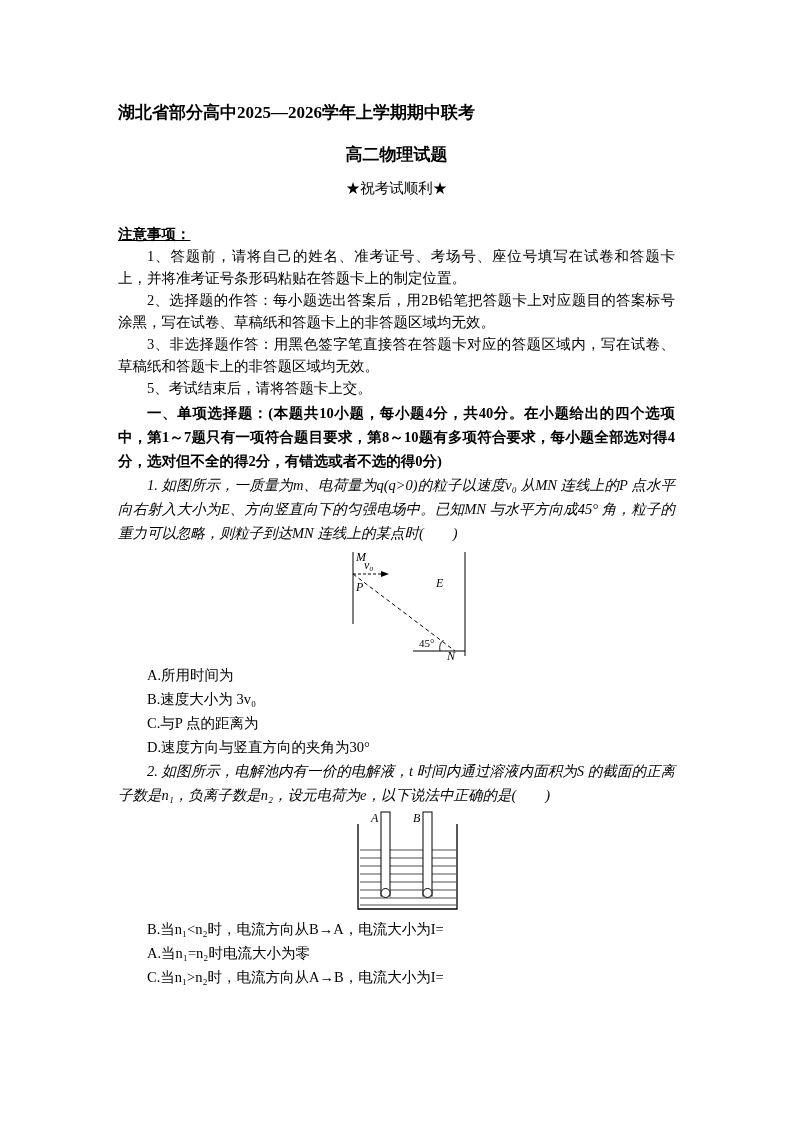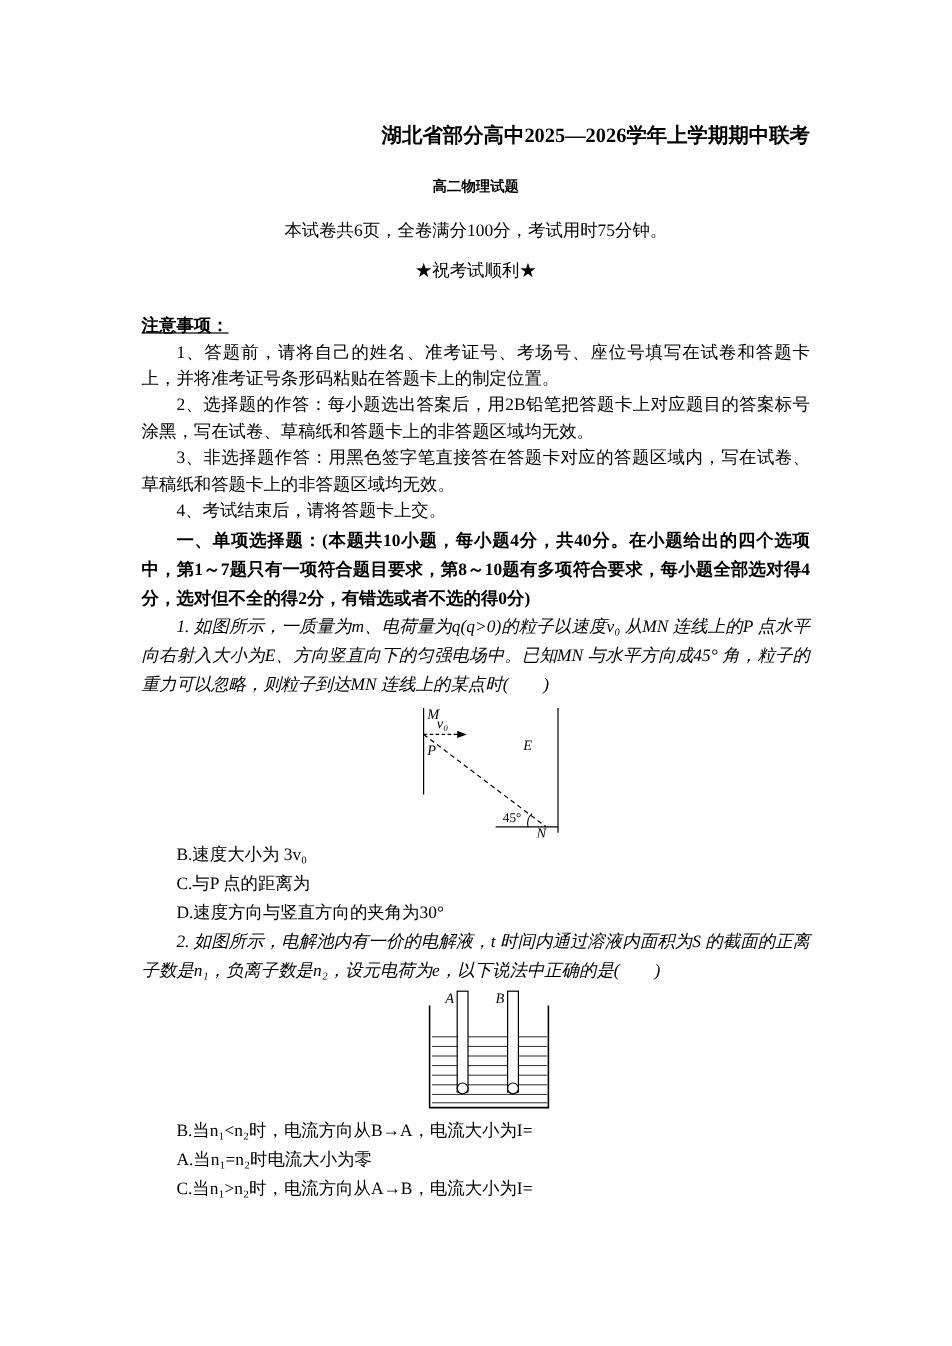--- a/index.html
+++ b/index.html
@@ -10,22 +10,22 @@
     font-family: "Liberation Serif", "DejaVu Serif", serif;
     font-size: 14.5px;
     overflow: hidden;
   }
   .page {
     width: 793px; height: 1122px;
     padding: 102px 118px 0 118px;
     overflow: hidden;
   }
   .center { text-align: center; }
-  .title { font-size: 17px; font-weight: bold; text-align: right; line-height: 22px; }
-  .subtitle { font-size: 12px; font-weight: bold; text-align: center; margin-top: 20px; line-height: 22px; }
+  .title { font-size: 17px; font-weight: bold; text-align: left; line-height: 22px; }
+  .subtitle { font-size: 17px; font-weight: bold; text-align: center; margin-top: 20px; line-height: 22px; }
   .info { margin-top: 16px; line-height: 22px; }
   .wish { margin-top: 11px; font-weight: normal; line-height: 22px; }
   .notice-heading { font-weight: bold; margin-top: 24px; line-height: 22px; text-decoration: underline; }
   .para {
     text-indent: 2em;
     text-align: justify;
     line-height: 22px;
   }
   .section-heading {
     font-weight: bold;
@@ -54,28 +54,27 @@
     fill: #000;
   }
 </style>
 </head>
 <body>
 
 <div class="page">
 
   <h1 class="title">湖北省部分高中2025—2026学年上学期期中联考</h1>
   <h2 class="subtitle">高二物理试题</h2>
-  <p class="center info">本试卷共6页，全卷满分100分，考试用时75分钟。</p>
   <p class="center wish">★祝考试顺利★</p>
 
   <p class="notice-heading">注意事项：</p>
   <p class="para">1、答题前，请将自己的姓名、准考证号、考场号、座位号填写在试卷和答题卡上，并将准考证号条形码粘贴在答题卡上的制定位置。</p>
   <p class="para">2、选择题的作答：每小题选出答案后，用2B铅笔把答题卡上对应题目的答案标号涂黑，写在试卷、草稿纸和答题卡上的非答题区域均无效。</p>
   <p class="para">3、非选择题作答：用黑色签字笔直接答在答题卡对应的答题区域内，写在试卷、草稿纸和答题卡上的非答题区域均无效。</p>
-  <p class="para">4、考试结束后，请将答题卡上交。</p>
+  <p class="para">5、考试结束后，请将答题卡上交。</p>
 
   <p class="para section-heading">一、单项选择题：(本题共10小题，每小题4分，共40分。在小题给出的四个选项中，第1～7题只有一项符合题目要求，第8～10题有多项符合要求，每小题全部选对得4分，选对但不全的得2分，有错选或者不选的得0分)</p>
 
   <p class="para qstem">1. 如图所示，一质量为m、电荷量为q(q&gt;0)的粒子以速度v₀ 从MN 连线上的P 点水平向右射入大小为E、方向竖直向下的匀强电场中。已知MN 与水平方向成45° 角，粒子的重力可以忽略，则粒子到达MN 连线上的某点时(　　)</p>
 
   <div class="figure fig1">
     <svg width="130" height="112" viewBox="0 0 130 112">
 
       <line x1="10" y1="4" x2="10" y2="76" stroke="#000" stroke-width="1"></line>
 
@@ -91,20 +90,21 @@
       <path d="M 97 103 Q 95.5 96 100.5 92" fill="none" stroke="#000" stroke-width="0.9"></path>
       <text class="fig-label" x="13" y="13">M</text>
       <text class="fig-label" x="13" y="43">P</text>
       <text class="fig-label" x="21" y="21">v₀</text>
       <text class="fig-label" x="93" y="39">E</text>
       <text class="fig-label-upright" x="76" y="99">45°</text>
       <text class="fig-label" x="104" y="112">N</text>
     </svg>
   </div>
 
+  <p class="option">A.所用时间为</p>
   <p class="option">B.速度大小为 3v₀</p>
   <p class="option">C.与P 点的距离为</p>
   <p class="option">D.速度方向与竖直方向的夹角为30°</p>
 
   <p class="para qstem">2. 如图所示，电解池内有一价的电解液，t 时间内通过溶液内面积为S 的截面的正离子数是n₁，负离子数是n₂，设元电荷为e，以下说法中正确的是(　　)</p>
 
   <div class="figure fig2">
     <svg width="112" height="104" viewBox="0 0 112 104">
 
       <g stroke="#000" stroke-width="0.7">

